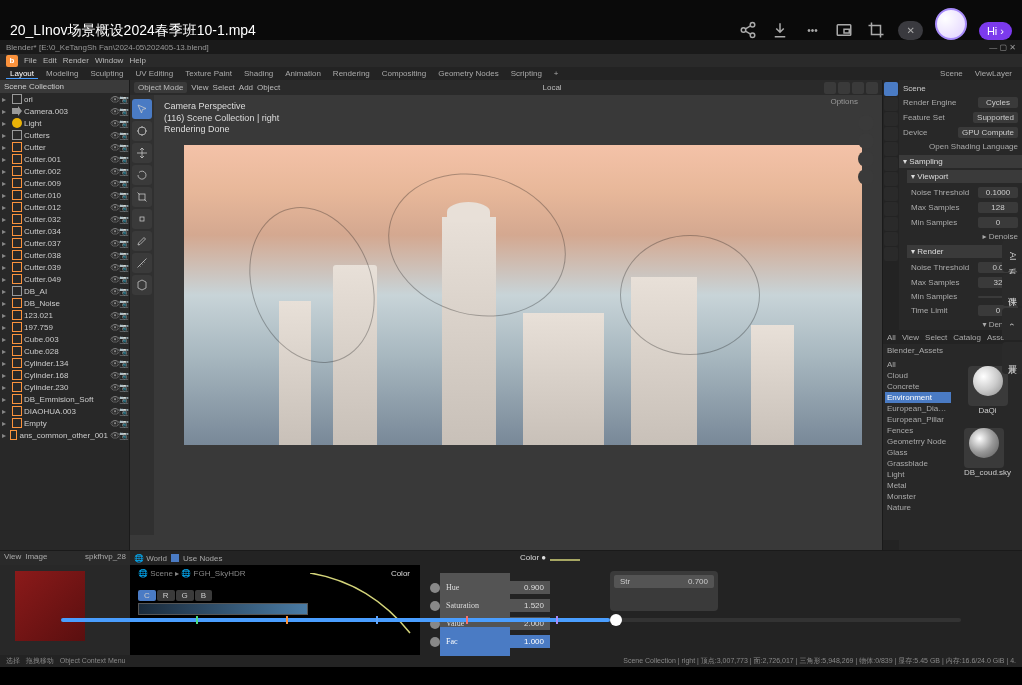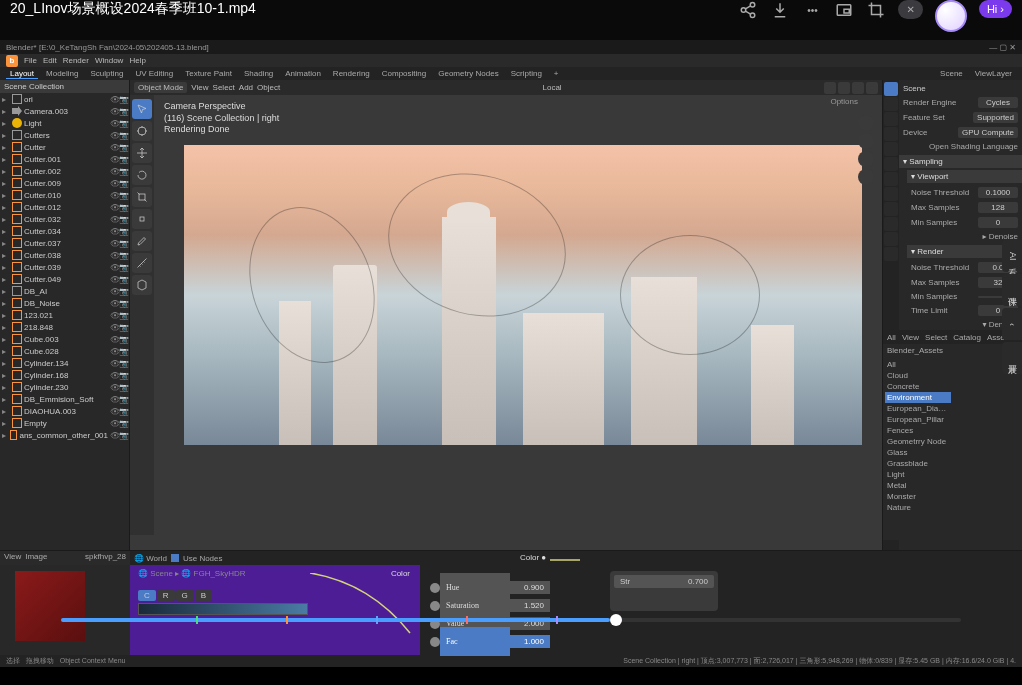--- a/index.html
+++ b/index.html
@@ -1,17 +1,17 @@
 <!DOCTYPE html>
 <html><head>
 <meta charset="utf-8">
 <style>
 * { margin: 0; padding: 0; box-sizing: border-box; font-family: -apple-system, sans-serif; }
 body { width: 1022px; height: 685px; background: #000; color: #ccc; font-size: 10px; overflow: hidden; position: relative; }
-.topbar { height: 40px; background: #0a0a0a; display: flex; align-items: flex-start; padding: 0 10px; gap: 12px; }
+.topbar { height: 40px; background: #0a0a0a; display: flex; align-items: flex-end; padding: 0 10px; gap: 12px; }
 .title { color: #fff; font-size: 14px; flex: 0 0 auto; }
 .topbar-spacer { flex: 1; }
 .topbar-icon { width: 20px; height: 20px; display: flex; align-items: center; justify-content: center; color: #aaa; cursor: pointer; }
 .topbar-icon svg { width: 18px; height: 18px; }
 .pill-close { background: #3a3a3f; border-radius: 12px; padding: 4px 8px; color: #aaa; cursor: pointer; }
 .pill-q { background: #1e3a8a; border: 1px solid #3b5bdb; border-radius: 14px; padding: 4px 10px; color: #c5d4ff; font-size: 12px; cursor: pointer; }
 .avatar { width: 32px; height: 32px; border-radius: 50%; background: radial-gradient(circle at 30% 30%, #fff, #e0d0ff); border: 2px solid #a78bfa; }
 .hi { background: #7c3aed; color: #fff; padding: 3px 8px; border-radius: 10px; font-size: 11px; }
 .app { position: relative; height: 570px; background: #303030; }
 .win-title { height: 14px; background: #1a1a1a; color: #999; font-size: 8px; padding: 1px 6px; display: flex; align-items: center; justify-content: space-between; }
@@ -70,21 +70,21 @@
 .props-body { margin-left: 16px; padding: 2px 4px; }
 .props-row { display: flex; justify-content: space-between; padding: 2px 0; align-items: center; }
 .props-row .lbl { color: #aaa; }
 .props-row .val { background: #3a3a3a; padding: 1px 4px; border-radius: 2px; min-width: 40px; text-align: center; }
 .props-hdr { background: #3a3a3a; padding: 2px 4px; margin: 2px -4px; color: #ddd; }
 .props-sub { padding-left: 8px; }
 .bottom-panels { display: grid; grid-template-columns: 130px 290px 1fr; height: 105px; background: #282828; border-top: 1px solid #1a1a1a; }
 .img-panel { background: #282828; position: relative; }
 .img-head { height: 14px; background: #2a2a2a; font-size: 8px; color: #aaa; padding: 1px 4px; display: flex; gap: 4px; }
 .img-body { position: absolute; top: 20px; left: 15px; width: 70px; height: 70px; background: linear-gradient(135deg, #8b1a1a, #5a0f0f); }
-.node-panel { background: #4c1d95; position: relative; font-size: 8px; }
+.node-panel { background: #000000; position: relative; font-size: 8px; }
 .node-head { height: 14px; background: #232323; display: flex; align-items: center; gap: 4px; padding: 0 4px; color: #aaa; }
 .node-head .chk { width: 8px; height: 8px; background: #4a7bc4; }
 .node-body { position: relative; height: 90px; }
 .node-crumb { position: absolute; top: 4px; left: 8px; color: #888; }
 .color-ramp { position: absolute; top: 25px; left: 8px; width: 170px; }
 .crgb { display: flex; gap: 1px; margin-bottom: 2px; }
 .crgb span { background: #3a3a3a; padding: 1px 6px; border-radius: 2px; cursor: pointer; }
 .crgb span.active { background: #4a7bc4; }
 .ramp-bar { height: 12px; background: linear-gradient(90deg, #1a2a3a, #4a7ba4); border: 1px solid #555; }
 .node2 { background: #232323; }
@@ -360,21 +360,21 @@
             <span class="ico ico-mesh"></span>
             <span>123.021</span>
             <span class="dots">
               <span class="dot">👁</span>
               <span class="dot">📷</span>
             </span>
           </div>
           <div class="out-item">
             <span class="tri">▸</span>
             <span class="ico ico-mesh"></span>
-            <span>218.848</span>
+            <span>197.759</span>
             <span class="dots">
               <span class="dot">👁</span>
               <span class="dot">📷</span>
             </span>
           </div>
           <div class="out-item">
             <span class="tri">▸</span>
             <span class="ico ico-mesh"></span>
             <span>Cube.003</span>
             <span class="dots">
@@ -729,20 +729,34 @@
           <div>European_Pillar</div>
           <div>Fences</div>
           <div>Geometrry Node</div>
           <div>Glass</div>
           <div>Grassblade</div>
           <div>Light</div>
           <div>Metal</div>
           <div>Monster</div>
           <div>Nature</div>
         </div>
+      <div class="asset-grid">
+        <div>
+            <div class="asset-thumb">
+              <div class="sphere"></div>
+            </div>
+            <div style="text-align:center">DaQi</div>
+          </div>
+        <div>
+            <div class="asset-thumb">
+              <div class="sphere" style="background:radial-gradient(circle at 35% 35%,#fff,#999,#555)"></div>
+            </div>
+            <div style="text-align:center">DB_coud.sky</div>
+          </div>
+      </div>
     </div>
   </div>
 
   <div class="right-tabs">
     <div class="rtab">AI看</div>
     <div class="rtab">课件</div>
     <div class="rtab">‹</div>
     <div class="rtab">展开</div>
   </div>
 

